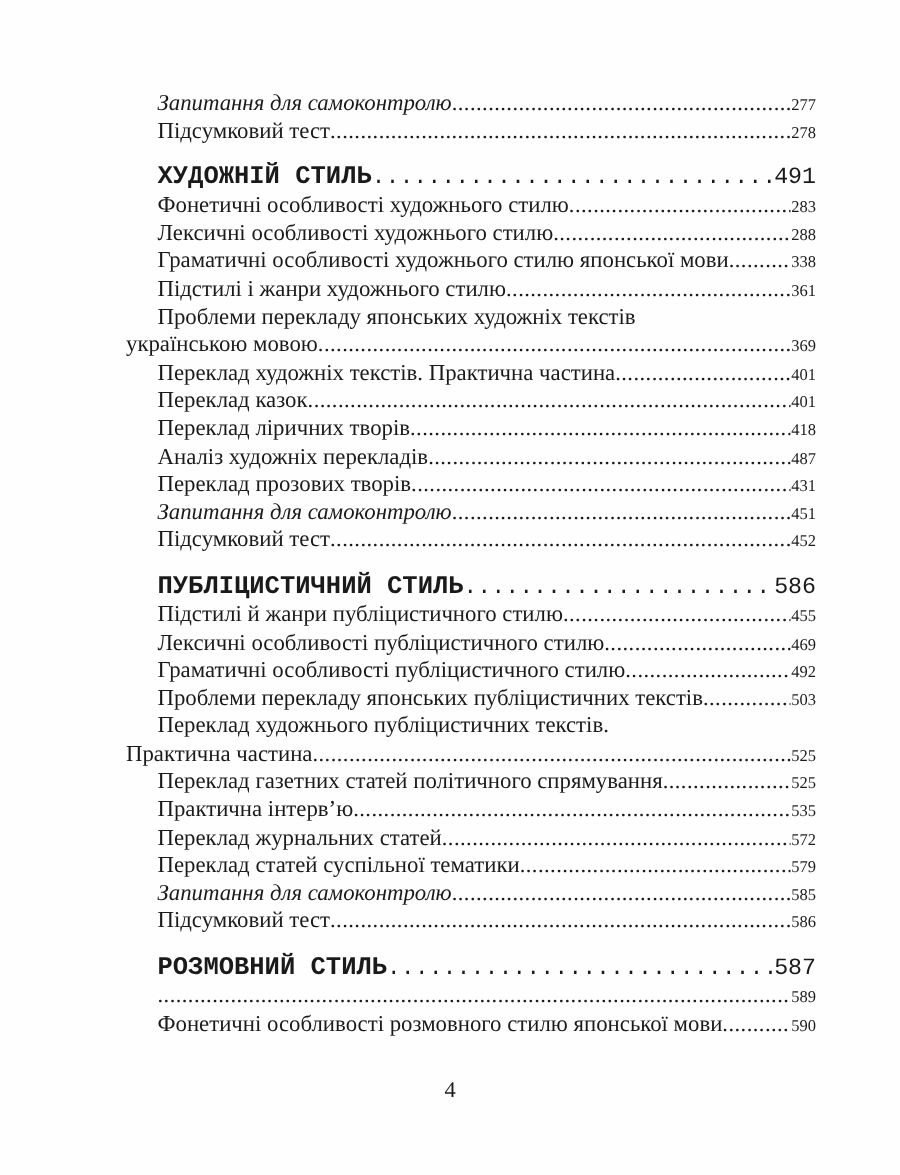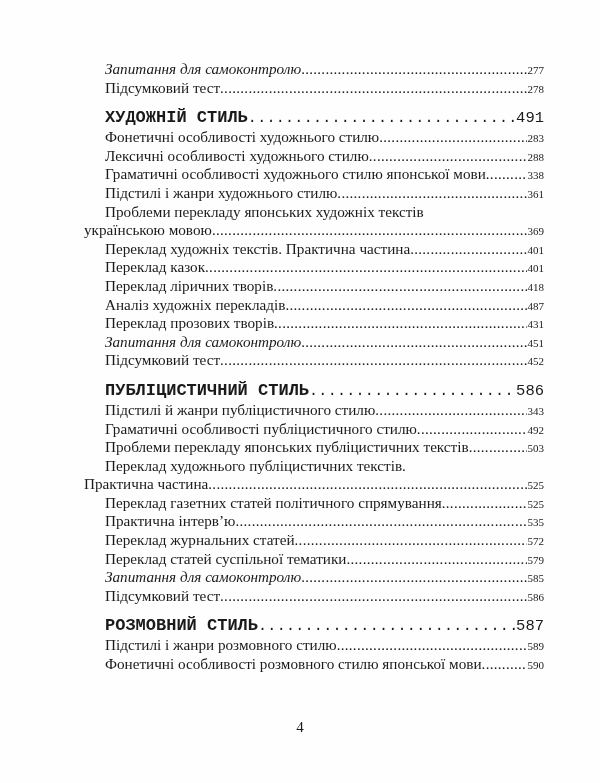--- a/index.html
+++ b/index.html
@@ -119,21 +119,26 @@
 
     <div class="group">
       <div class="row head">
         <span class="label">ПУБЛІЦИСТИЧНИЙ СТИЛЬ</span>
         <span class="dots"></span>
         <span class="num">586</span>
       </div>
       <div class="row indent">
         <span class="label">Підстилі й жанри публіцистичного стилю</span>
         <span class="dots"></span>
-        <span class="num">343</span>
+        <span class="num">455</span>
+      </div>
+      <div class="row indent">
+        <span class="label">Лексичні особливості публіцистичного стилю</span>
+        <span class="dots"></span>
+        <span class="num">469</span>
       </div>
       <div class="row indent">
         <span class="label">Граматичні особливості публіцистичного стилю</span>
         <span class="dots"></span>
         <span class="num">492</span>
       </div>
       <div class="row indent">
         <span class="label">Проблеми перекладу японських публіцистичних текстів</span>
         <span class="dots"></span>
         <span class="num">503</span>
@@ -179,21 +184,20 @@
       </div>
     </div>
 
     <div class="group">
       <div class="row head">
         <span class="label">РОЗМОВНИЙ СТИЛЬ</span>
         <span class="dots"></span>
         <span class="num">587</span>
       </div>
       <div class="row indent">
-        <span class="label">Підстилі і жанри розмовного стилю</span>
         <span class="dots"></span>
         <span class="num">589</span>
       </div>
       <div class="row indent">
         <span class="label">Фонетичні особливості розмовного стилю японської мови</span>
         <span class="dots"></span>
         <span class="num">590</span>
       </div>
     </div>
 

